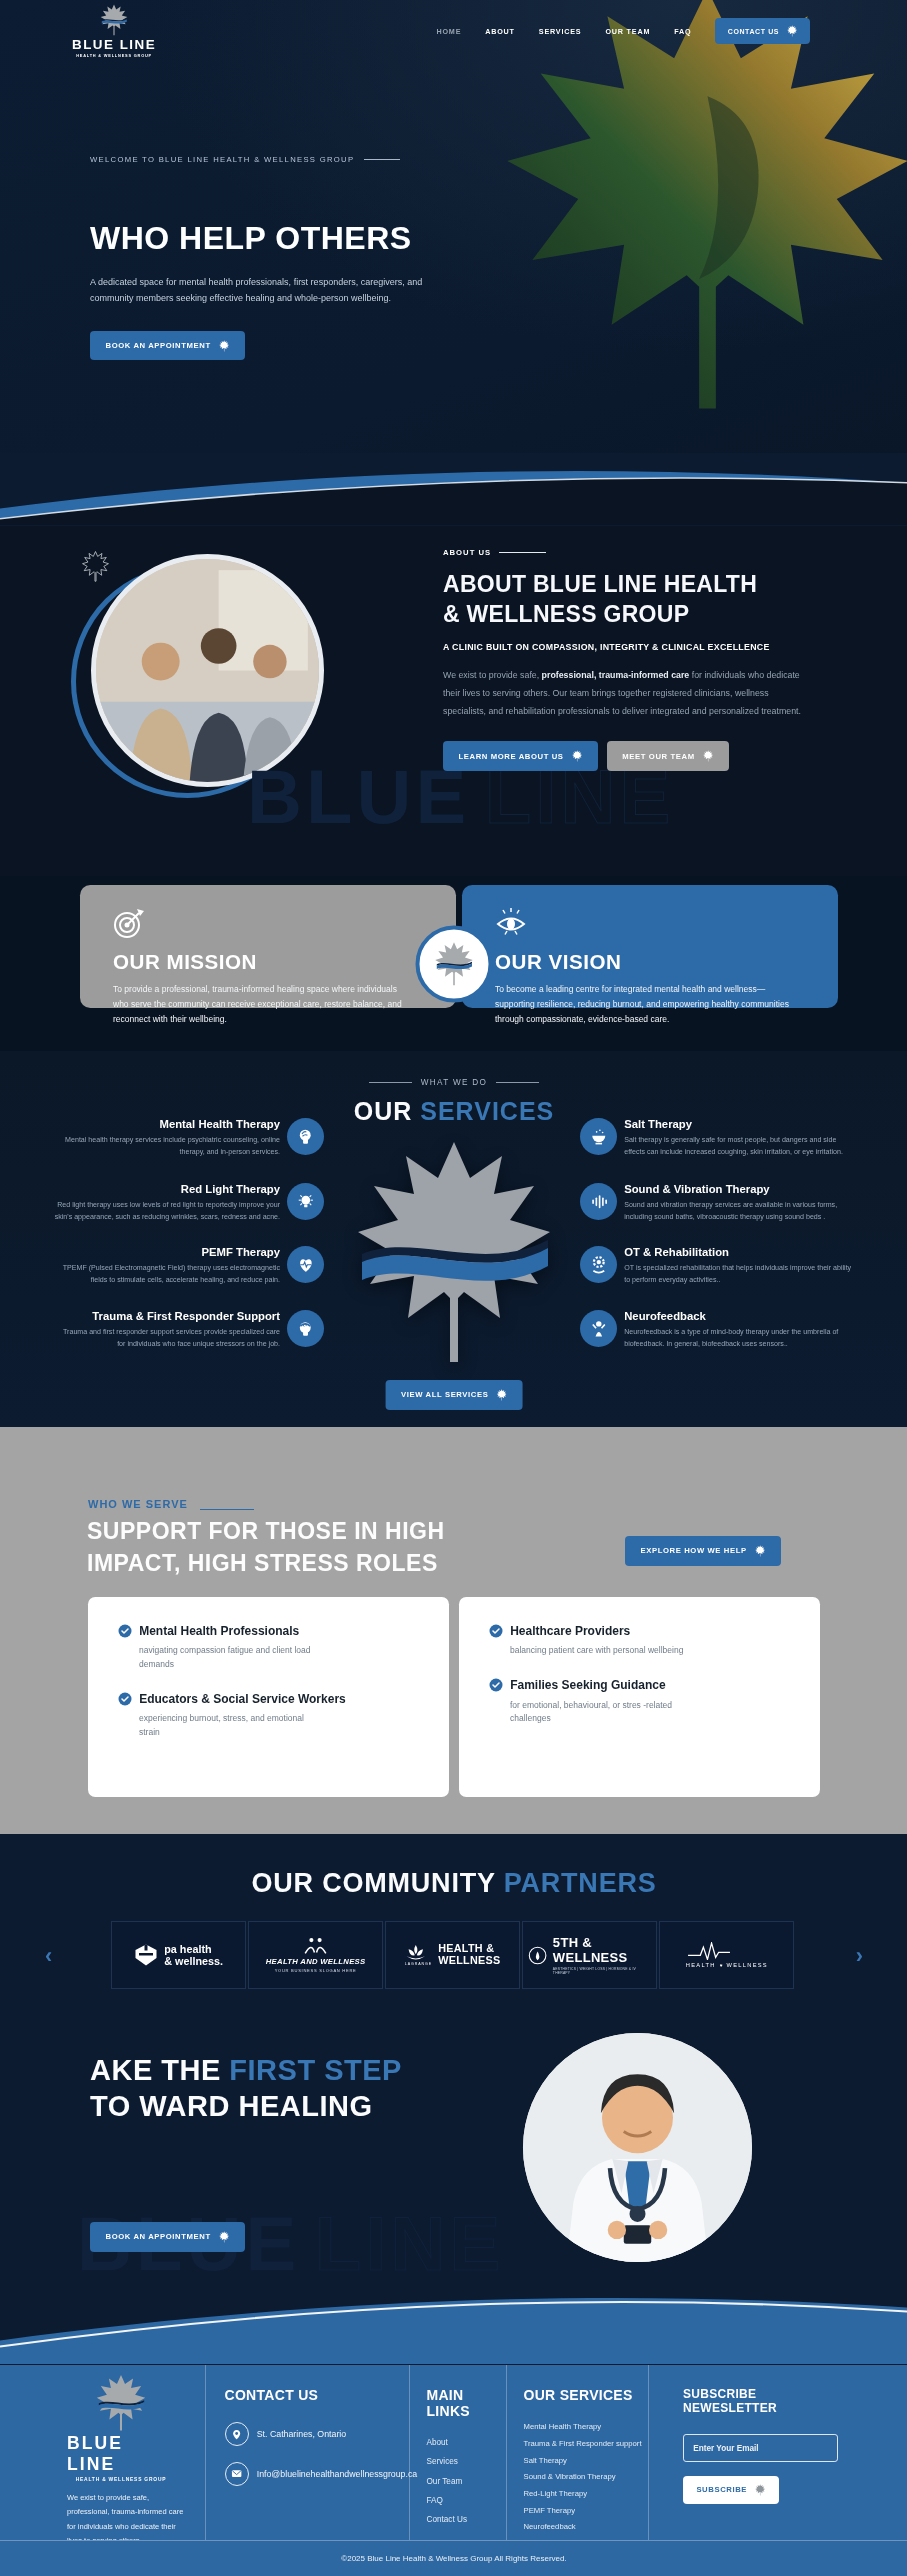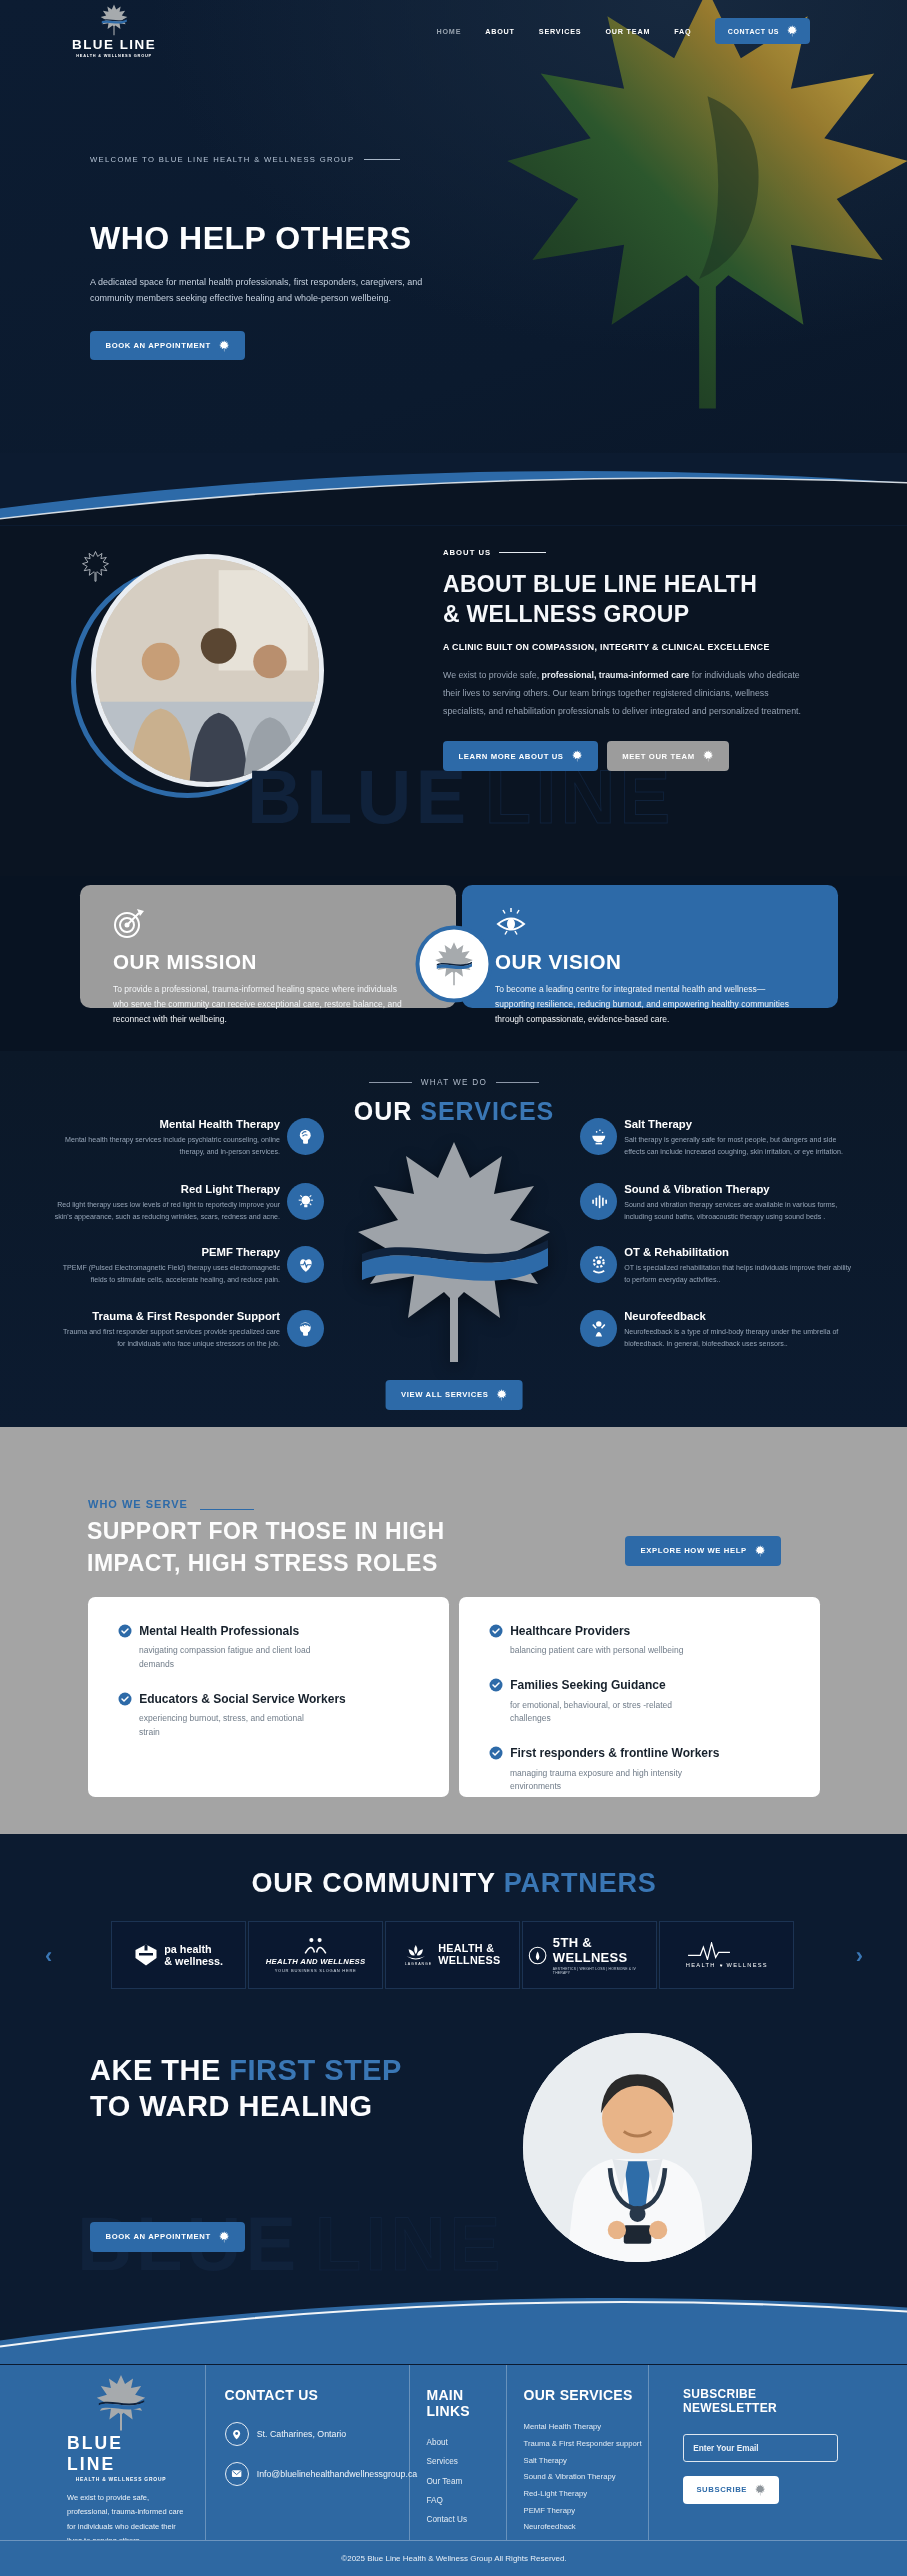--- a/index.html
+++ b/index.html
@@ -536,30 +536,20 @@
       <div class="serve-item">
         <div class="si-head">
           <svg viewBox="0 0 28 28">
               <circle cx="14" cy="14" r="13" fill="#2D6AA8"></circle>
               <path d="M8 14 l4 4 8 -8" stroke="#fff" stroke-width="3" fill="none" stroke-linecap="round" stroke-linejoin="round"></path>
             </svg>
           <h5>Families Seeking Guidance</h5>
         </div>
         <p>for emotional, behavioural, or stres -related challenges</p>
       </div>
-      <div class="serve-item">
-        <div class="si-head">
-          <svg viewBox="0 0 28 28">
-              <circle cx="14" cy="14" r="13" fill="#2D6AA8"></circle>
-              <path d="M8 14 l4 4 8 -8" stroke="#fff" stroke-width="3" fill="none" stroke-linecap="round" stroke-linejoin="round"></path>
-            </svg>
-          <h5>First responders &amp; frontline Workers</h5>
-        </div>
-        <p>managing trauma exposure and high intensity environments</p>
-      </div>
     </div>
   </section>
 
   <section class="partners">
     <h2>
       <span class="tw">OUR COMMUNITY </span><span class="tb">PARTNERS</span>
     </h2>
     <span class="p-arrow prev">‹</span>
     <span class="p-arrow next">›</span>
     <div class="carousel">

